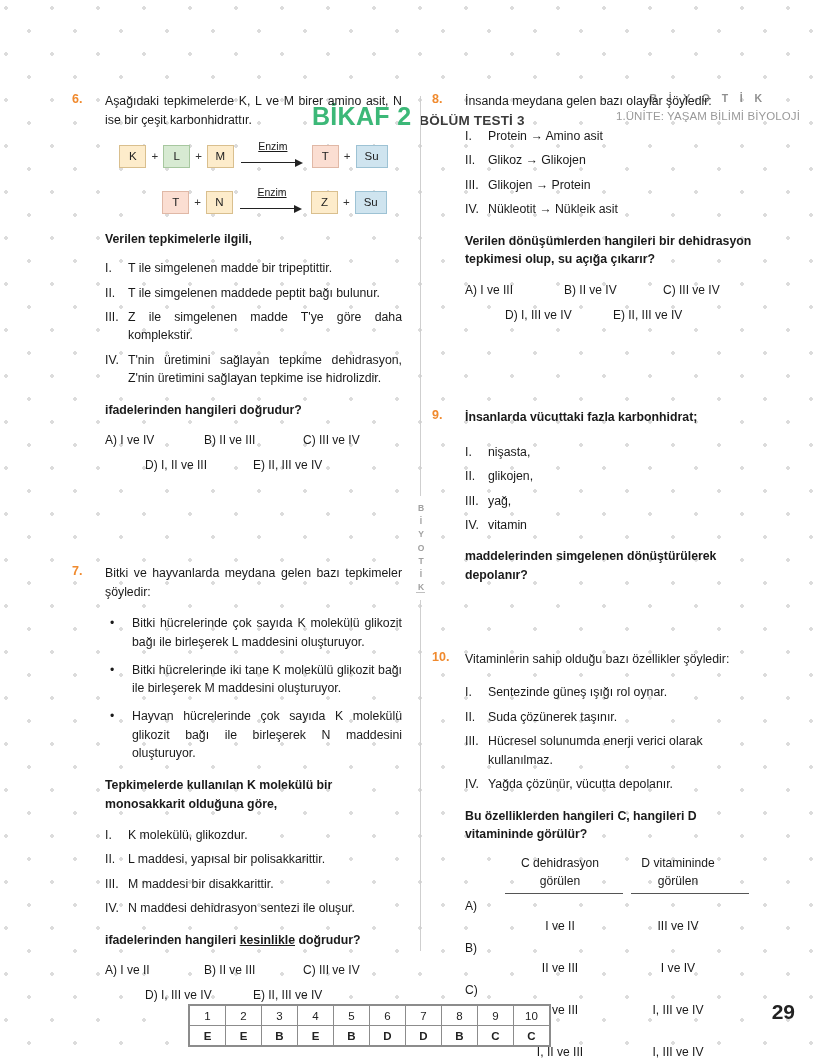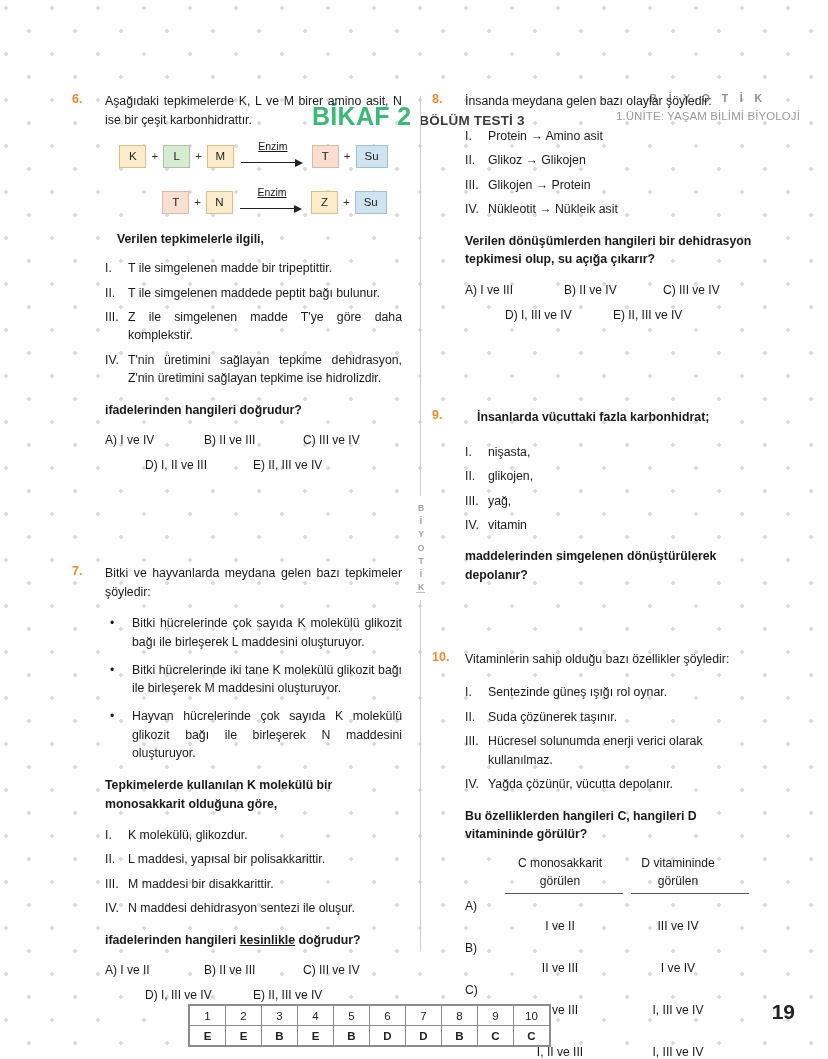--- a/index.html
+++ b/index.html
@@ -94,21 +94,21 @@
     font-size: 12.5px;
     font-weight: bold;
     color: #f08a2e;
   }
   .qbody { margin-left: 33px; }
   .qstem {
     font-size: 12.3px;
     line-height: 1.55;
     text-align: justify;
   }
-  .qstem.bold { font-weight: bold; margin-left: 12px; }
+  .qstem.bold { font-weight: bold; }
   .spacer-16 { height: 16px; }
 
   
   .rlist { margin: 10px 0 0 0; }
   .rlist .ritem {
     display: flex;
     font-size: 12.3px;
     line-height: 1.5;
     margin-bottom: 6px;
   }
@@ -557,21 +557,21 @@
             <span class="rtxt">Yağda çözünür, vücutta depolanır.</span>
           </div>
         </div>
 
         <div class="qprompt">Bu özelliklerden hangileri C, hangileri D vitamininde görülür?</div>
 
         <div class="vtable">
           <div class="vt-head">
             <div class="vt-lbl"></div>
             <div class="vt-col">
-              <div>C monosakkarit</div>
+              <div>C dehidrasyon</div>
               <div>görülen</div>
             </div>
             <div class="vt-col">
               <div>D vitamininde</div>
               <div>görülen</div>
             </div>
           </div>
           <div class="vt-rule">
             <div class="vt-lbl"></div>
             <div class="vt-col"></div>
@@ -632,15 +632,15 @@
         <td>D</td>
         <td>D</td>
         <td>B</td>
         <td>C</td>
         <td>C</td>
       </tr>
     </tbody>
       </table>
   </div>
 
-  <div class="page-no">19</div>
+  <div class="page-no">29</div>
 
 </div>
 
 </body></html>

